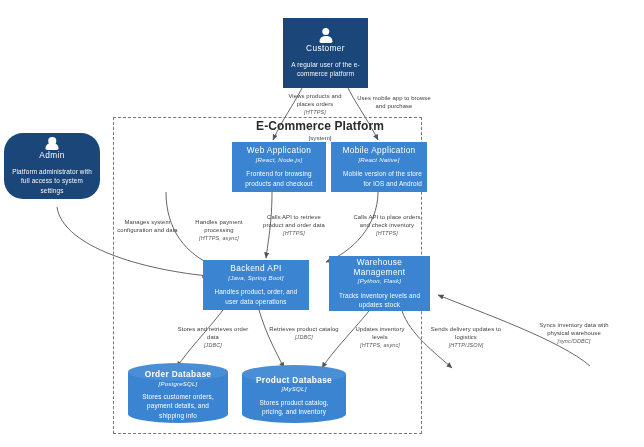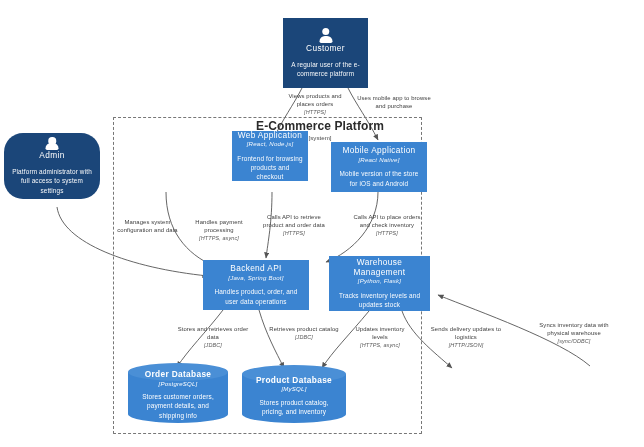--- a/index.html
+++ b/index.html
@@ -227,27 +227,27 @@
   <div class="node person" style="left:4px; top:133px; width:96px; height:66px;border-radius:19px;">
     <span class="avatar">
       <span class="head"></span>
         <span class="body"></span>
     </span>
     <span class="n-title">Admin</span>
     <span class="n-desc">Platform administrator with full access to system settings</span>
   </div>
 
 
-  <div class="node container" style="left:232px; top:131px; width:76px; height:50px;">
+  <div class="node container" style="left:232px; top:142px; width:94px; height:50px;">
     <span class="n-title">Web Application</span>
     <span class="n-tech">[React, Node.js]</span>
     <span class="n-desc">Frontend for browsing products and checkout</span>
   </div>
 
-  <div class="node container" style="left:331px; top:142px; width:96px; height:50px;">
+  <div class="node container" style="left:331px; top:142px; width:96px; height:50px;text-align:right;">
     <span class="n-title">Mobile Application</span>
     <span class="n-tech">[React Native]</span>
     <span class="n-desc">Mobile version of the store for iOS and Android</span>
   </div>
 
   <div class="node container" style="left:203px; top:260px; width:106px; height:50px;">
     <span class="n-title">Backend API</span>
     <span class="n-tech">[Java, Spring Boot]</span>
     <span class="n-desc">Handles product, order, and user data operations</span>
   </div>

